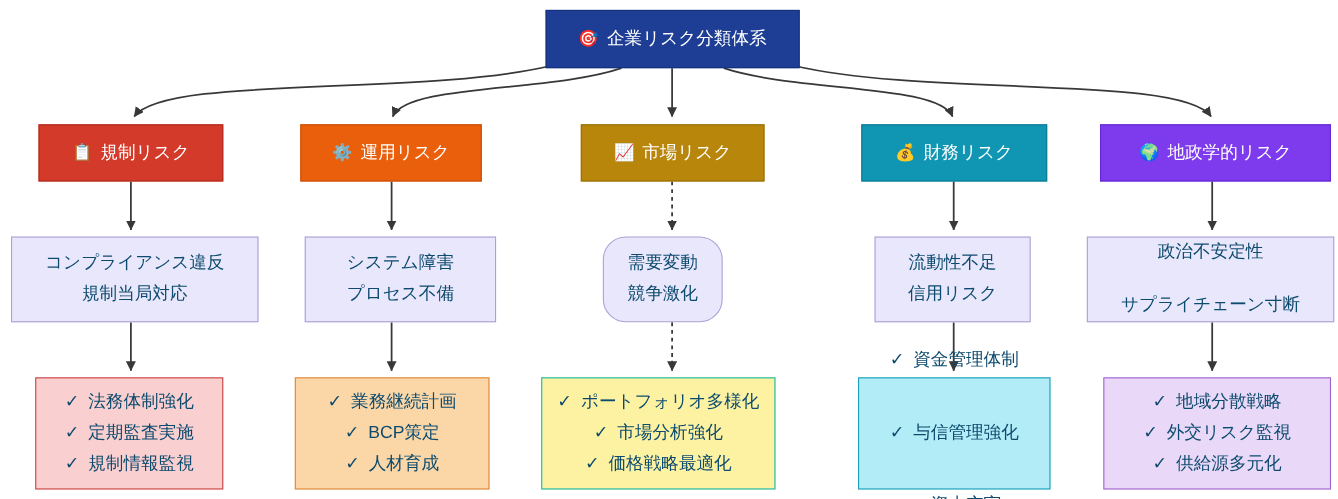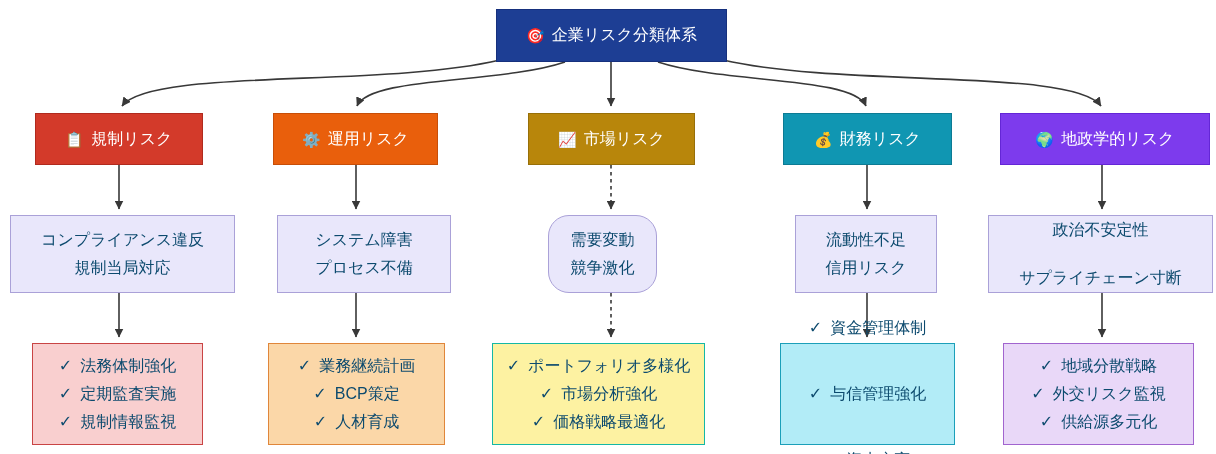--- a/index.html
+++ b/index.html
@@ -24,21 +24,21 @@
   .c1desc{left:10px;width:225px;}
   .c2desc{left:277px;width:174px;}
   .c3desc{left:548px;width:109px;border-radius:21px;}
   .c4desc{left:795px;width:142px;}
   .c5desc{left:988px;width:225px;gap:20px;}
   .act{top:343px;height:102px;color:#0c4a6e;font-size:16px;flex-direction:column;line-height:28px;}
   .c1act{left:32px;width:171px;background:#f9cfcf;border:1px solid #c94444;}
   .c2act{left:268px;width:177px;background:#fbd7a8;border:1px solid #e0863a;}
   .c3act{left:492px;width:213px;background:#fdf2a2;border:1px solid #14b8a6;}
   .c4act{left:780px;width:175px;background:#b2ecf7;border:1px solid #1b9fb9;gap:38px;}
-  .c5act{left:1003px;width:191px;background:#e9d8f8;border:1px solid #a164cf;}
+  .c5act{left:1003px;width:207px;background:#e9d8f8;border:1px solid #a164cf;}
   .check{margin-right:8px;}
 </style>
 </head>
 <body>
 
 <div class="canvas">
 
   <svg class="edges" viewBox="0 0 1216 454">
     <defs>
       <marker id="arrow" markerWidth="9" markerHeight="9" refX="8.5" refY="4.5" orient="auto" markerUnits="userSpaceOnUse">

